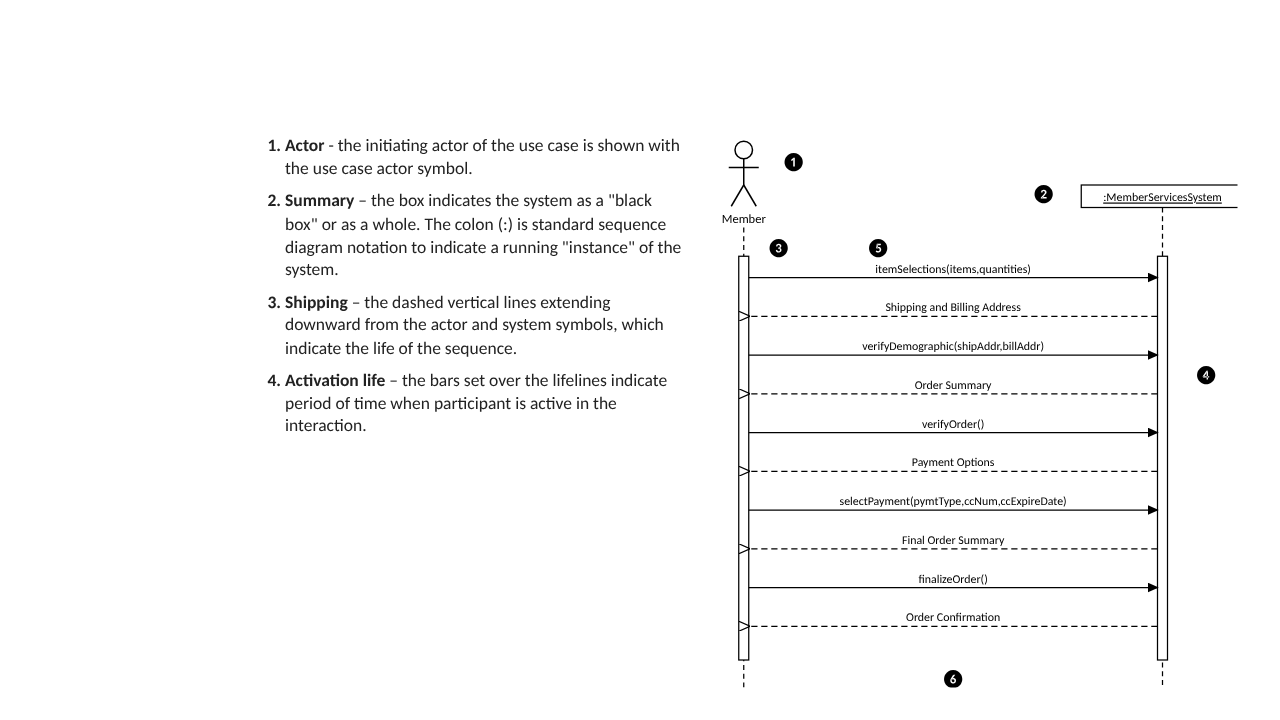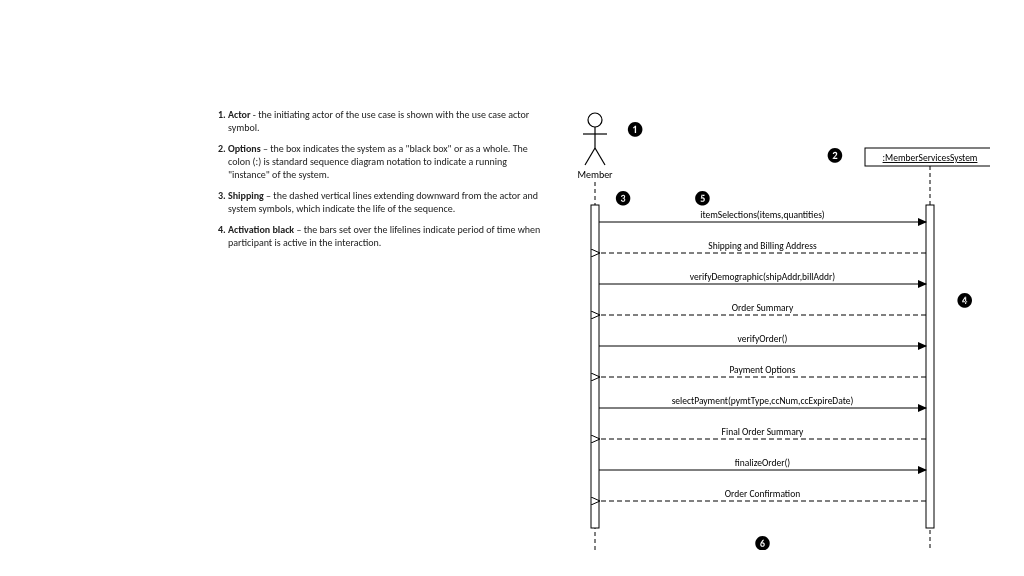--- a/index.html
+++ b/index.html
@@ -1,36 +1,36 @@
 <!DOCTYPE html>
 <html><head>
 <meta charset="utf-8">
 <style>
   * { box-sizing: border-box; }
   html, body { margin: 0; padding: 0; width: 1024px; height: 576px; background: #fff; font-family: "Segoe UI", "Calibri", Arial, sans-serif; color: #222; }
   .slide { position: relative; width: 1024px; height: 576px; }
   .title { position: absolute; left: 48px; top: 48px; font-size: 36px; font-weight: 400; color: #333; }
-  .content { position: absolute; left: 200px; top: 108px; width: 350px; font-size: 10px; line-height: 1.3; }
+  .content { position: absolute; left: 200px; top: 108px; width: 350px; font-size: 14px; line-height: 1.3; }
   .content ol { margin: 0; padding-left: 28px; }
   .content li { margin-bottom: 8px; }
   .content li::marker { font-weight: 700; }
   .content b { font-weight: 700; }
   .diagram { position: absolute; left: 560px; top: 110px; width: 430px; height: 440px; }
 </style>
 </head>
 <body>
 <div class="slide">
 
 
 <div class="content">
   <ol id="defs">
         <li><b>Actor</b> - the initiating actor of the use case is shown with the use case actor symbol.</li>
-        <li><b>Options</b> – the box indicates the system as a "black box" or as a whole. The colon (:) is standard sequence diagram notation to indicate a running "instance" of the system.</li>
+        <li><b>Summary</b> – the box indicates the system as a "black box" or as a whole. The colon (:) is standard sequence diagram notation to indicate a running "instance" of the system.</li>
         <li><b>Shipping</b> – the dashed vertical lines extending downward from the actor and system symbols, which indicate the life of the sequence.</li>
-        <li><b>Activation black</b> – the bars set over the lifelines indicate period of time when participant is active in the interaction.</li>
+        <li><b>Activation life</b> – the bars set over the lifelines indicate period of time when participant is active in the interaction.</li>
       </ol>
 </div>
 
 <svg class="diagram" viewBox="0 0 430 440" id="diag">
       <defs>
 <marker id="arrR" markerWidth="9" markerHeight="8" refX="8" refY="4" orient="auto">
           <path d="M0,0 L9,4 L0,8 Z" fill="#000"></path>
         </marker>
 <marker id="arrL" markerWidth="9" markerHeight="8" refX="1" refY="4" orient="auto">
           <path d="M9,0 L0,4 L9,8 Z" fill="#000"></path>

